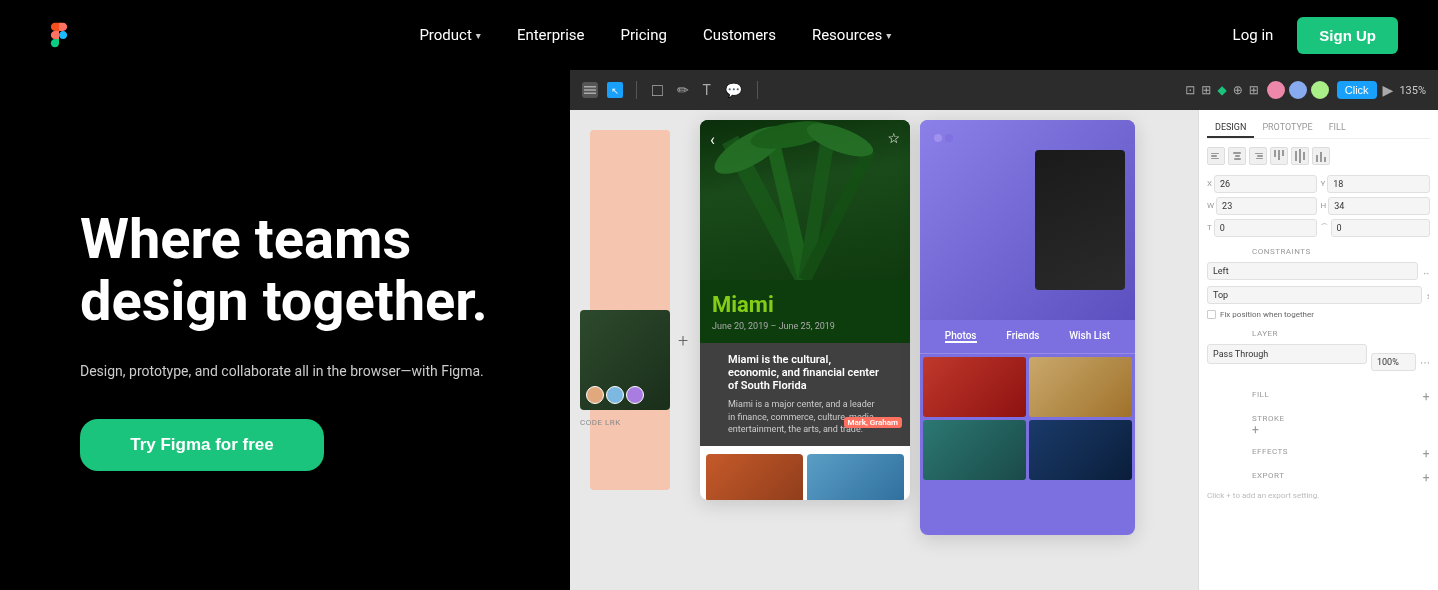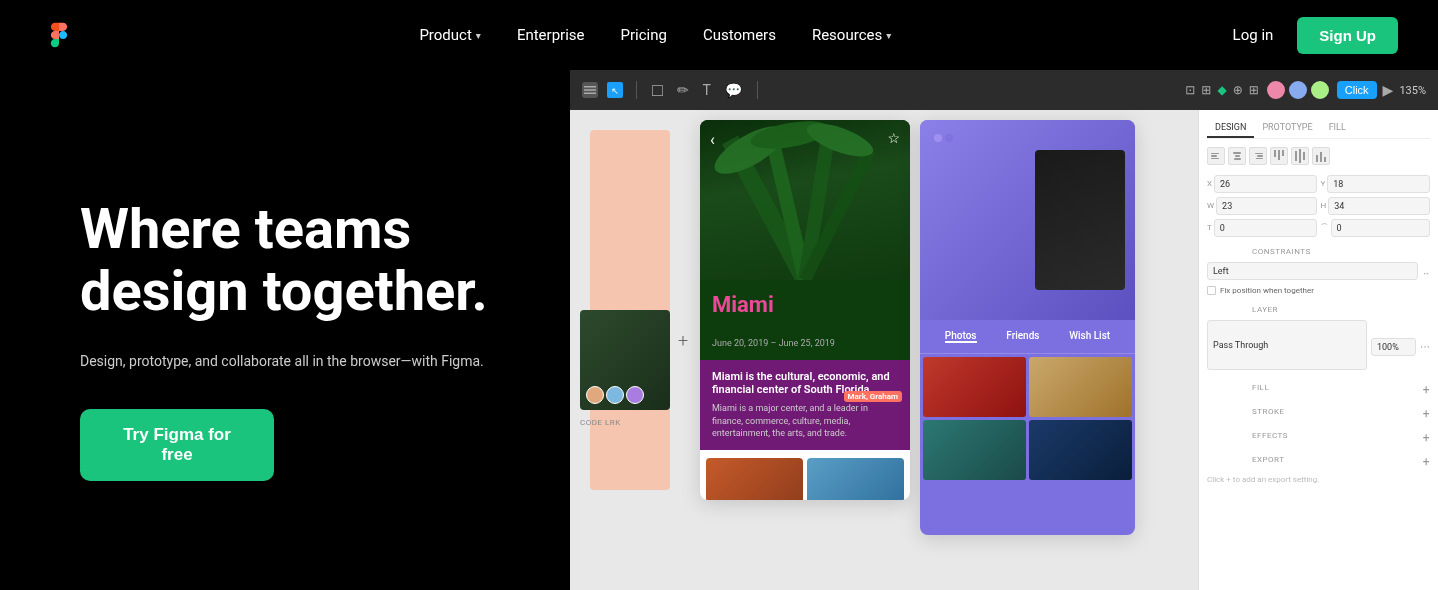--- a/index.html
+++ b/index.html
@@ -99,26 +99,26 @@
       font-weight: 400;
       color: #ccc;
       line-height: 1.6;
       margin-bottom: 36px;
     }
     .cta-btn {
       display: inline-block;
       background: #1bc47d;
       color: #fff;
       border: none;
-      border-radius: 10px;
+      border-radius: 18px;
       padding: 16px 30px;
       font-size: 17px;
       font-weight: 600;
       cursor: pointer;
-      width: 194px;
+      width: 244px;
       text-align: center;
     }
 
     
     .hero-image {
       flex: 1;
       position: relative;
       overflow: hidden;
     }
 
@@ -266,32 +266,32 @@
       top: 10px;
       right: 10px;
       color: #fff;
       font-size: 14px;
     }
     .miami-title-area {
       padding: 12px;
       background: #0d3d0d;
     }
     .miami-title {
-      color: #ec4899;
+      color: #84cc16;
       font-size: 22px;
       font-weight: 700;
-      margin-bottom: 21px;
+      margin-bottom: 4px;
     }
     .miami-date {
       color: #aaa;
       font-size: 9px;
     }
     .miami-desc-area {
-      padding: 10px 12px;
-      background: #701a75;
+      padding: 10px 28px;
+      background: #404040;
     }
     .miami-desc-title {
       color: #fff;
       font-size: 11px;
       font-weight: 600;
       margin-bottom: 6px;
     }
     .miami-desc-text {
       color: #ccc;
       font-size: 9px;
@@ -440,24 +440,24 @@
     .panel-label {
       font-size: 8px;
       color: #999;
       margin-bottom: 2px;
     }
     .layer-select {
       width: 100%;
       background: #f5f5f5;
       border: 1px solid #e0e0e0;
       border-radius: 3px;
-      padding: 19px 5px;
+      padding: 4px 5px;
       font-size: 9px;
       color: #333;
-      margin-bottom: 3px;
+      margin-bottom: 16px;
     }
     .percent-input {
       width: 45px;
       background: #f5f5f5;
       border: 1px solid #e0e0e0;
       border-radius: 3px;
       padding: 3px 5px;
       font-size: 9px;
       color: #333;
     }
@@ -645,21 +645,21 @@
             </div>
             <div class="miami-title-area">
               <div class="miami-title">Miami</div>
               <div class="miami-date">June 20, 2019 – June 25, 2019</div>
             </div>
             <div class="miami-desc-area">
               <div class="miami-desc-title">Miami is the cultural, economic, and financial center of South Florida</div>
               <div class="miami-desc-text">Miami is a major center, and a leader in finance, commerce, culture, media, entertainment, the arts, and trade.</div>
             </div>
 
-            <div class="comment-badge" style="bottom:98px;right:8px;">Mark, Graham</div>
+            <div class="comment-badge" style="bottom:72px;right:8px;">Mark, Graham</div>
 
             <div class="miami-bottom-cards">
               <div class="bottom-card" style="background:linear-gradient(135deg,#c55a2a,#8a3a1a);"></div>
               <div class="bottom-card" style="background:linear-gradient(135deg,#5a9ec5,#2a6a9a);"></div>
             </div>
           </div>
 
           <div class="canvas-frame frame-purple">
             <div class="purple-header">
               <div class="purple-photo">
@@ -776,20 +776,24 @@
               </div>
             </div>
           </div>
 
           <div class="panel-section">
             <div class="panel-section-title">CONSTRAINTS</div>
             <div style="display:flex;gap:4px;align-items:center;margin-bottom:3px;">
               <div class="constraints-select" style="flex:1;">Left</div>
               <span style="font-size:8px;color:#999;">↔</span>
             </div>
+            <div style="display:flex;gap:4px;align-items:center;margin-bottom:3px;">
+              <div class="constraints-select" style="flex:1;">Top</div>
+              <span style="font-size:8px;color:#999;">↕</span>
+            </div>
             <div style="display:flex;align-items:center;gap:4px;margin-bottom:3px;">
               <div style="width:9px;height:9px;border:1px solid #ccc;border-radius:1px;background:#fff;"></div>
               <span style="font-size:8px;color:#666;">Fix position when together</span>
             </div>
           </div>
 
           <div class="panel-section">
             <div class="panel-section-title">LAYER</div>
             <div style="display:flex;gap:4px;align-items:center;">
               <div class="layer-select" style="flex:1;">Pass Through</div>
@@ -799,21 +803,21 @@
           </div>
 
           <div class="panel-section">
             <div class="panel-section-title" style="display:flex;justify-content:space-between;">
               <span>FILL</span>
               <span class="fill-plus">+</span>
             </div>
           </div>
 
           <div class="panel-section">
-            <div class="panel-section-title" style="display:flex;justify-content:space-between;">
+            <div class="panel-section-title" style="display:flex;justify-content:space-between;flex-direction:column;">
               <span>STROKE</span>
               <span class="fill-plus">+</span>
             </div>
           </div>
 
           <div class="panel-section">
             <div class="panel-section-title" style="display:flex;justify-content:space-between;">
               <span>EFFECTS</span>
               <span class="fill-plus">+</span>
             </div>

